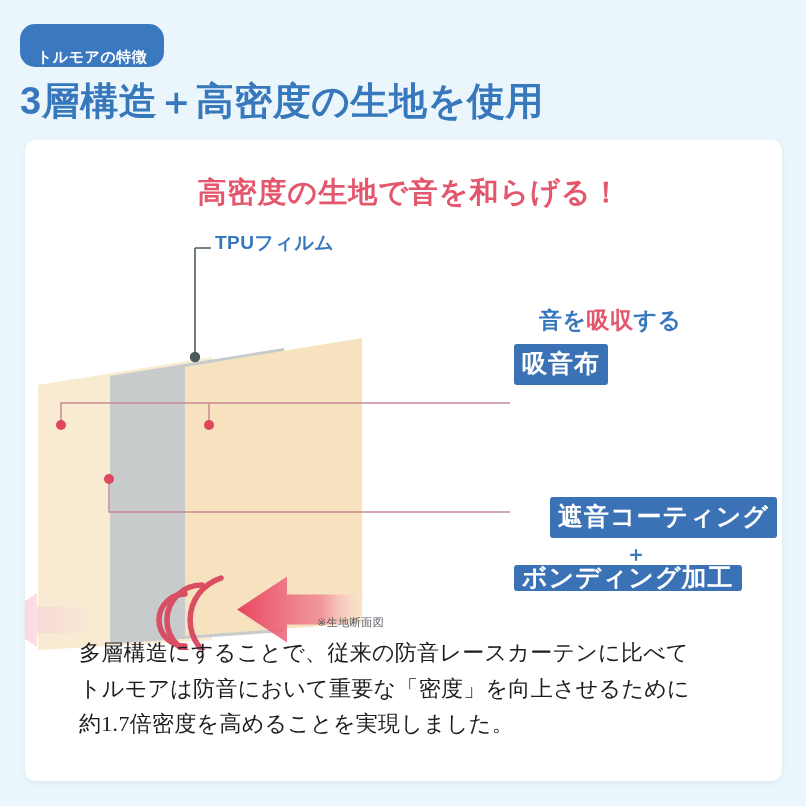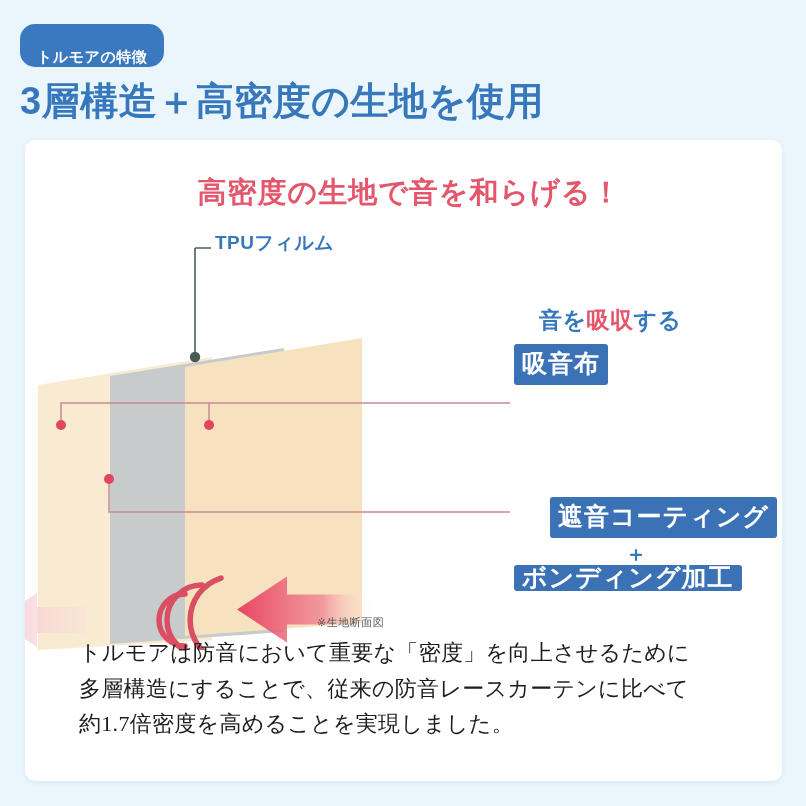--- a/index.html
+++ b/index.html
@@ -198,18 +198,18 @@
   <div class="lbl-line" style="left:490px; top:165px;">
     <span>音を</span><span class="hl">吸収</span><span>する</span>
   </div>
   <div class="blue-box" style="left:489px; top:204px; height:41px;">吸音布</div>
 
   <div class="blue-box" style="left:489px; top:357px; height:41px;margin-left:36px;">遮音コーティング</div>
   <div id="plus-sign" style="left:489px; top:400px; width:244px;">＋</div>
   <div class="blue-box" style="left:489px; top:425px; height:26px;">ボンディング加工</div>
 
   <div id="body-text">
+    <div>多層構造にすることで、従来の防音レースカーテンに比べて</div>
     <div>トルモアは防音において重要な「密度」を向上させるために</div>
-    <div>多層構造にすることで、従来の防音レースカーテンに比べて</div>
     <div>約1.7倍密度を高めることを実現しました。</div>
   </div>
 
 </div>
 
 </body></html>

